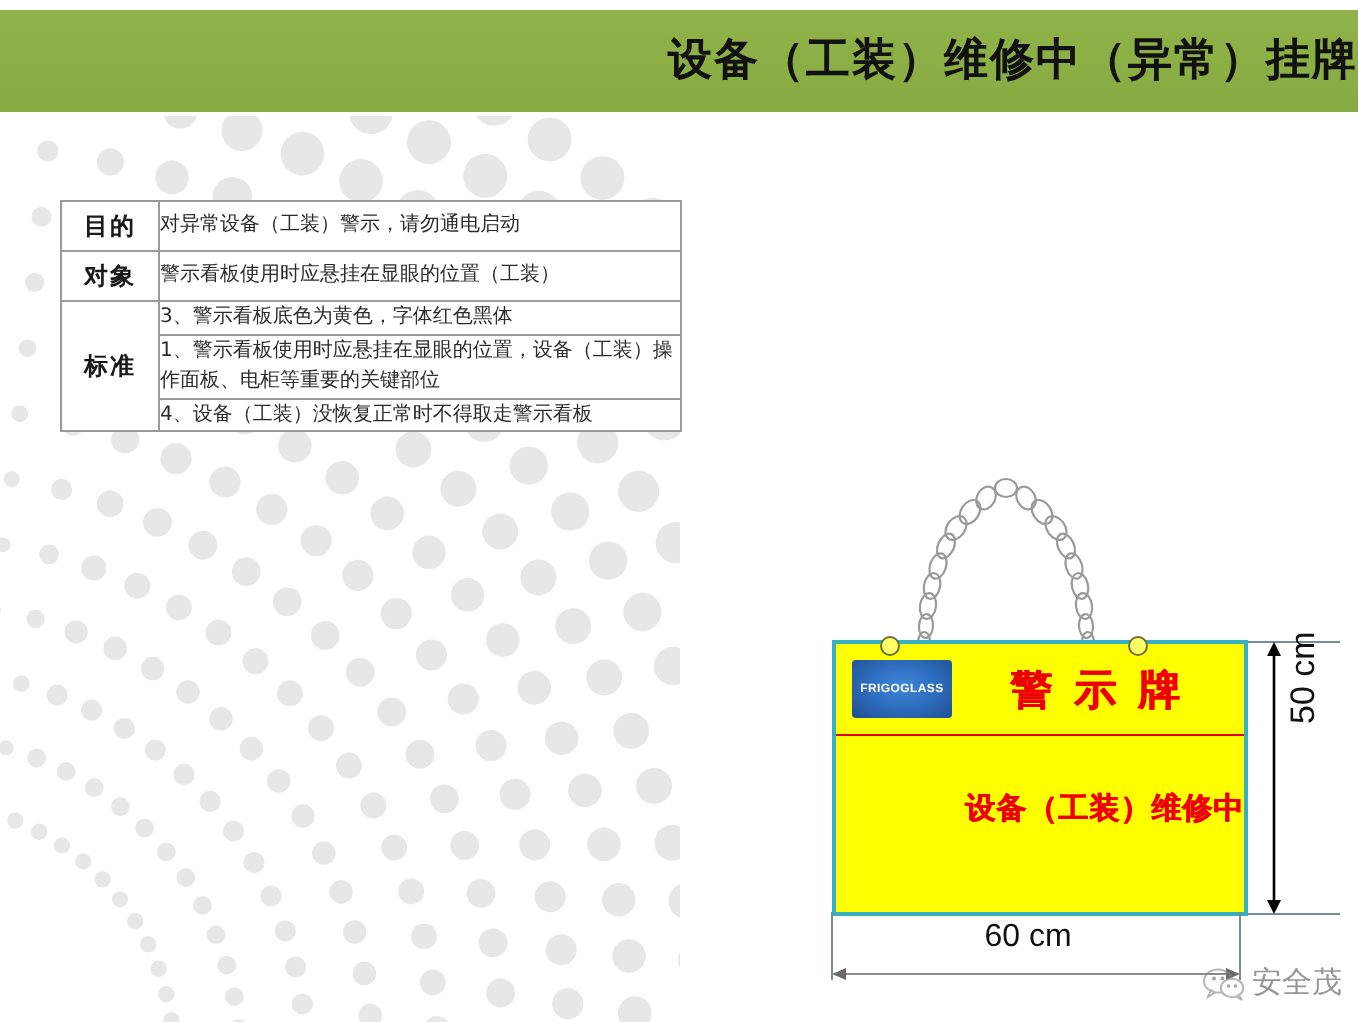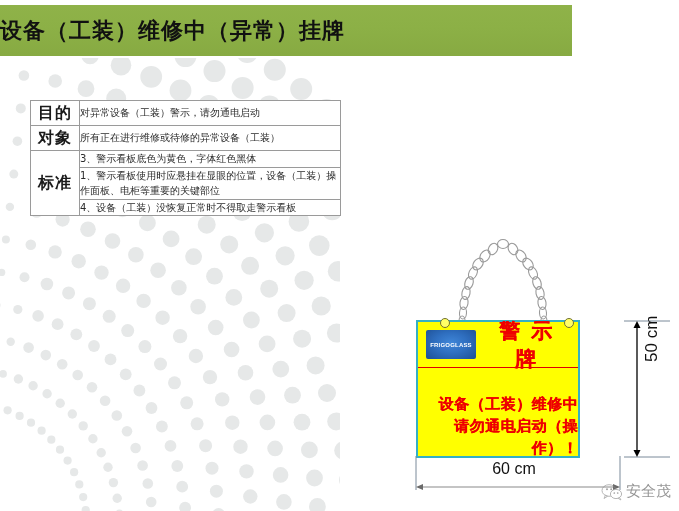--- a/index.html
+++ b/index.html
@@ -24,27 +24,27 @@
     height: 453px;
     z-index: 0;
     pointer-events: none;
   }
 
   
   #header-banner {
     position: absolute;
     left: 0;
     top: 5px;
-    width: 572px;
+    width: 679px;
     height: 51px;
     background: linear-gradient(to bottom, #8fb249 0%, #8cb046 45%, #87aa42 100%);
     z-index: 2;
     display: flex;
     align-items: center;
-    justify-content: flex-start;
+    justify-content: flex-end;
   }
   #header-title {
     font-size: 22px;
     font-weight: bold;
     color: #111111;
     letter-spacing: 1px;
     line-height: 1;
     white-space: nowrap;
     font-family: "DejaVu Sans", "Liberation Sans", sans-serif;
   }
@@ -62,21 +62,21 @@
   #spec-table td {
     border: 1px solid #9a9a9a;
     padding: 0;
     vertical-align: middle;
     background: #ffffff;
   }
   .cell-head {
     width: 48px;
     text-align: center;
     font-weight: bold;
-    font-size: 16px;
+    font-size: 12px;
     color: #1a1a1a;
     letter-spacing: 1px;
     font-family: "DejaVu Sans", "Liberation Sans", sans-serif;
   }
   .cell-body {
     font-size: 10px;
     color: #2b2b2b;
     line-height: 1.55;
     padding: 6px 8px 6px 9px;
     text-align: left;
@@ -99,21 +99,21 @@
     left: 40px;
     top: 0px;
     width: 130px;
     height: 90px;
     z-index: 1;
   }
   #sign-board {
     position: absolute;
     left: 18px;
     top: 82px;
-    width: 164px;
+    width: 208px;
     height: 138px;
     background: #ffff00;
     border: 2px solid #35b0c4;
     box-sizing: border-box;
     z-index: 2;
   }
   #sign-grommet-left, #sign-grommet-right {
     position: absolute;
     width: 8px;
     height: 8px;
@@ -445,21 +445,21 @@
 </div>
 
 <table id="spec-table">
   <tbody>
     <tr class="row-1">
       <td class="cell-head">目的</td>
       <td class="cell-body">对异常设备（工装）警示，请勿通电启动</td>
     </tr>
     <tr class="row-2">
       <td class="cell-head">对象</td>
-      <td class="cell-body">所有正在进行维修或待修的异常设备（工装）</td>
+      <td class="cell-body">警示看板使用时应悬挂在显眼的位置（工装）</td>
     </tr>
     <tr>
       <td class="cell-head" rowspan="3">标准</td>
       <td class="cell-body">3、警示看板底色为黄色，字体红色黑体</td>
     </tr>
     <tr>
       <td class="cell-body">1、警示看板使用时应悬挂在显眼的位置，设备（工装）操作面板、电柜等重要的关键部位</td>
     </tr>
     <tr>
       <td class="cell-body">4、设备（工装）没恢复正常时不得取走警示看板</td>
@@ -500,21 +500,20 @@
 
     <div id="sign-top-row">
       <div id="brand-logo">
         <span id="brand-logo-text">FRIGOGLASS</span>
       </div>
       <div id="sign-heading">警示牌</div>
     </div>
 
     <div id="sign-message">
       <div>设备（工装）维修中</div>
-      <div>请勿通电启动（操作）！</div>
     </div>
   </div>
 
   <div id="dim-height">
     <svg width="48" height="142" viewBox="0 0 48 142" aria-hidden="true">
       <line x1="0" y1="3" x2="46" y2="3" stroke="#7a8a9a" stroke-width="1"></line>
       <line x1="0" y1="139" x2="46" y2="139" stroke="#7a8a9a" stroke-width="1"></line>
       <line x1="13" y1="5" x2="13" y2="137" stroke="#000000" stroke-width="1.3"></line>
       <polygon points="13,3 9.5,10 16.5,10" fill="#000000"></polygon>
       <polygon points="13,139 9.5,132 16.5,132" fill="#000000"></polygon>

